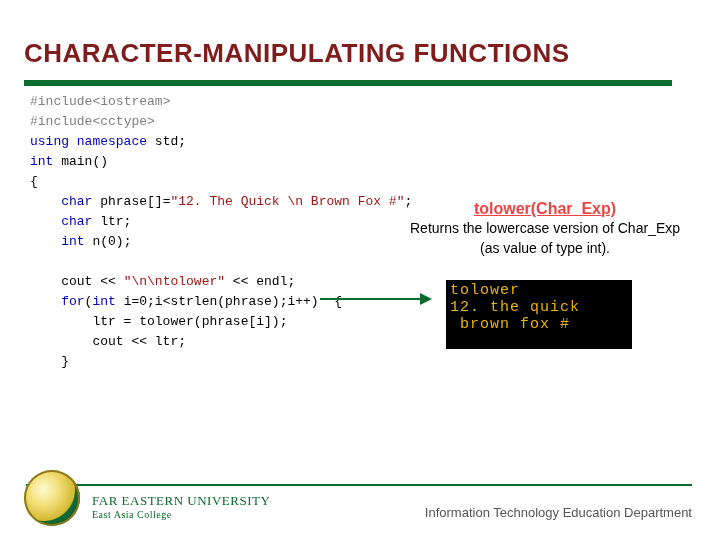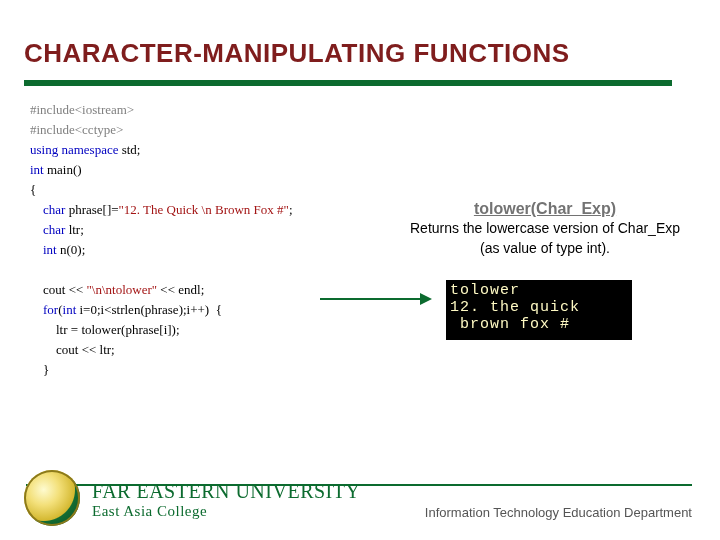--- a/index.html
+++ b/index.html
@@ -24,23 +24,23 @@
   .rule {
     position: absolute;
     top: 80px;
     left: 24px;
     width: 648px;
     height: 6px;
     background: #0c6b2f;
   }
   .code {
     position: absolute;
-    top: 100px;
+    top: 92px;
     left: 30px;
-    font-family: Liberation Serif, serif;
+    font-family: Liberation Mono, monospace;
     font-size: 13px;
     line-height: 20px;
     color: #000;
     white-space: pre;
   }
   .kw { color: #0000c0; }
   .pp { color: #808080; }
   .str { color: #a31515; }
   .arrow {
     position: absolute;
@@ -67,40 +67,40 @@
     position: absolute;
     top: 200px;
     left: 400px;
     width: 290px;
     text-align: center;
   }
   .callout-title {
     font-weight: 700;
     font-size: 16px;
     text-decoration: underline;
-    color: #737373;
+    color: #ef4444;
     text-align: center;
   }
   .callout-body {
     font-size: 14px;
     color: #000;
     margin-top: 0px;
     line-height: 20px;
   }
   .console {
     position: absolute;
     top: 280px;
     left: 446px;
     width: 186px;
     background: #000;
-    color: #fef9c3;
+    color: #eab308;
     font-family: "Courier New", monospace;
     font-size: 15px;
     line-height: 17px;
-    padding: 2px 4px 7px 4px;
+    padding: 2px 4px 16px 4px;
     letter-spacing: 1px;
     white-space: pre;
   }
   .footer {
     position: absolute;
     left: 0; bottom: 0;
     width: 720px;
     height: 70px;
   }
   .footer-rule {
@@ -118,22 +118,22 @@
     background: radial-gradient(circle at 35% 35%, #fefbd0 0%, #f3e07a 30%, #d4b830 60%, #126b32 62%, #0b4d24 100%);
     box-shadow: 0 0 0 2px #8c7a1a inset;
   }
   .inst {
     position: absolute;
     left: 92px;
     bottom: 20px;
     color: #0c6b2f;
     font-family: "Times New Roman", serif;
   }
-  .inst .line1 { font-size: 20px; letter-spacing: 0.5px; }
-  .inst .line2 { font-size: 15px; letter-spacing: 0.5px; margin-top: 0px; }
+  .inst .line1 { font-size: 13px; letter-spacing: 0.5px; }
+  .inst .line2 { font-size: 10px; letter-spacing: 0.5px; margin-top: 0px; }
   .dept {
     position: absolute;
     right: 28px;
     bottom: 20px;
     color: #555;
     font-size: 13px;
     text-align: center;
   }
 </style>
 </head>

